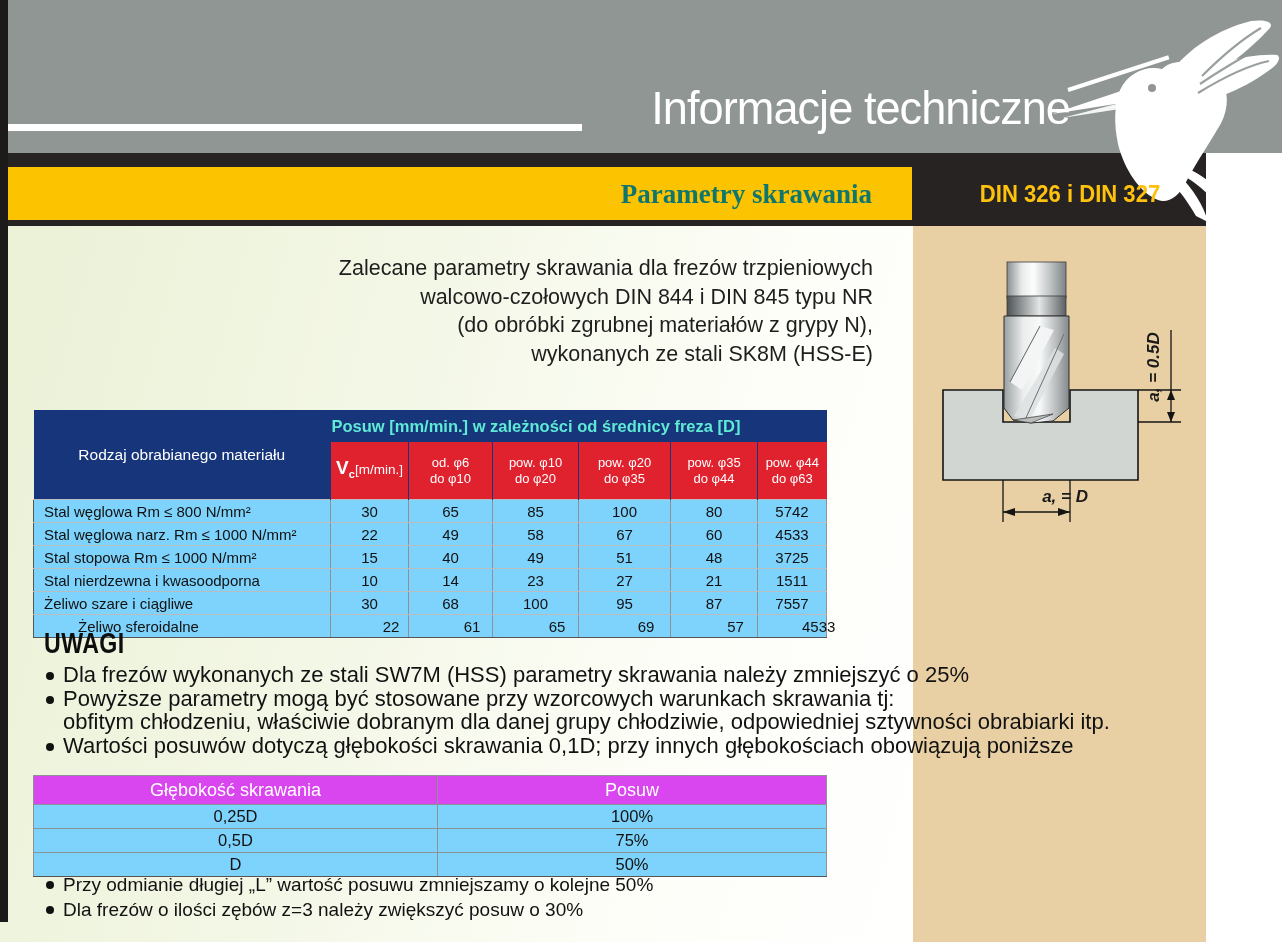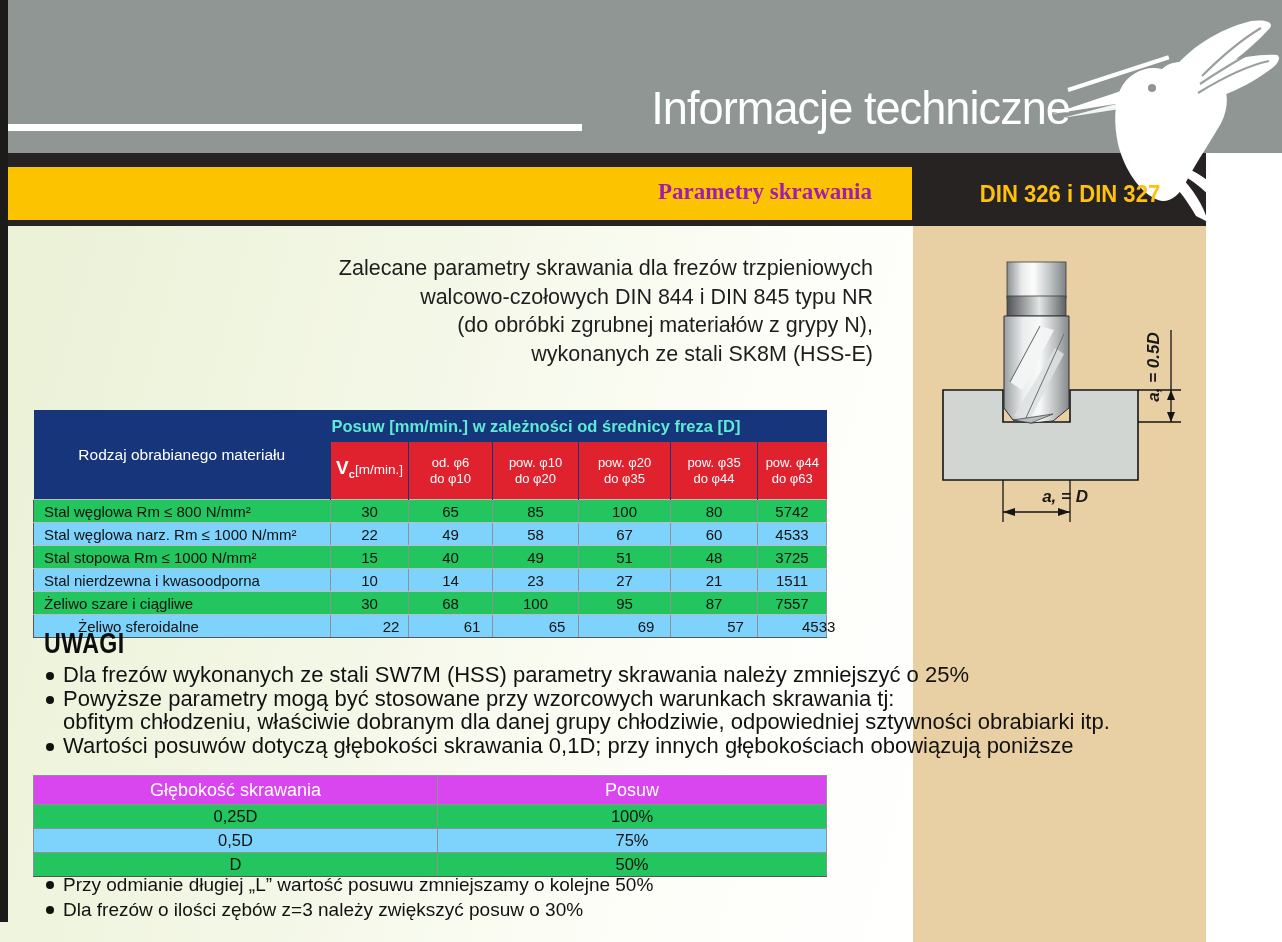--- a/index.html
+++ b/index.html
@@ -13,21 +13,21 @@
   .hdr-title{left:398px;top:80px;width:672px;text-align:right;color:#ffffff;
              font-size:47px;letter-spacing:-1px;transform:scaleX(.96);transform-origin:right;
              z-index:2;white-space:nowrap;}
   .hdr-swoosh{left:1068px;top:88px;width:106px;height:4px;background:#ffffff;
               transform:rotate(-18deg);transform-origin:left center;z-index:3;}
   .bird{left:1050px;top:18px;width:232px;height:205px;z-index:3;}
 
   .bar-black{left:0;top:153px;width:1206px;height:73px;background:#272323;z-index:2;}
   .bar-yellow{left:0;top:167px;width:912px;height:53px;background:#fcc300;z-index:3;}
   .bar-section{left:480px;top:179px;width:392px;text-align:right;z-index:4;
-               font-family:"Liberation Serif", serif;font-weight:bold;font-size:23px;color:#a21caf;}
+               font-family:"Liberation Serif", serif;font-weight:bold;font-size:27px;color:#0f766e;}
   .din-badge{left:950px;top:180px;width:240px;text-align:center;z-index:4;
              font-weight:bold;font-size:24px;color:#fdc10e;transform:scaleX(.92);
              letter-spacing:0px;white-space:nowrap;}
 
   .edge-strip{left:0;top:0;width:8px;height:922px;background:#1d1a1a;z-index:9;}
 
   
   .content-bg{left:0;top:220px;width:1282px;height:722px;z-index:1;
               background:linear-gradient(105deg,#ebf1d6 0%,#f3f7e6 30%,#fdfef8 55%,#ffffff 78%);}
   .panel-tan{left:913px;top:226px;width:293px;height:716px;background:#e9d0a4;z-index:2;}
@@ -45,21 +45,21 @@
   .t1 .red{background:#e0212e;color:#fff;text-align:center;font-size:13px;line-height:16px;
            height:55px;vertical-align:middle;border-left:1px solid #17357b;}
   .t1 .red.vc{font-size:13.5px;margin-top:8px;}
   .vcsym{font-weight:bold;font-size:19px;}
   .t1 sub{font-weight:bold;font-size:11px;}
   .t1 .mat{padding-left:10px;height:20px;border:1px solid #8d9297;border-left:1px solid #555;}
   .t1 .val{text-align:center;height:20px;border:1px solid #8d9297;}
   .t1 tr.body td{border-top:1px solid #b9bdc1;border-bottom:1px solid #b9bdc1;}
   .t1 tr.body td + td{border-left:1px solid #6f6f6f;}
   .t1 tr.last td{border-bottom:1px solid #555;padding-left:44px;}
-  .r-tan td{background:#22c55e;}
+  .r-tan td{background:#7dd3fc;}
   .r-light td{background:#7dd3fc;margin-left:14px;}
 
   
   .uwagi-h{left:44px;top:627px;font-size:29px;font-weight:bold;color:#0e0e0e;z-index:3;
            transform:scaleX(.8);transform-origin:left;letter-spacing:.5px;}
   .notes{left:46px;top:663px;width:850px;z-index:3;font-size:22px;line-height:23.5px;color:#121212;}
   .note{white-space:nowrap;}
   .blt{display:inline-block;width:8px;height:8px;border-radius:50%;background:#111;
        margin-right:9px;vertical-align:2px;}
   .note.cont{padding-left:17px;}

